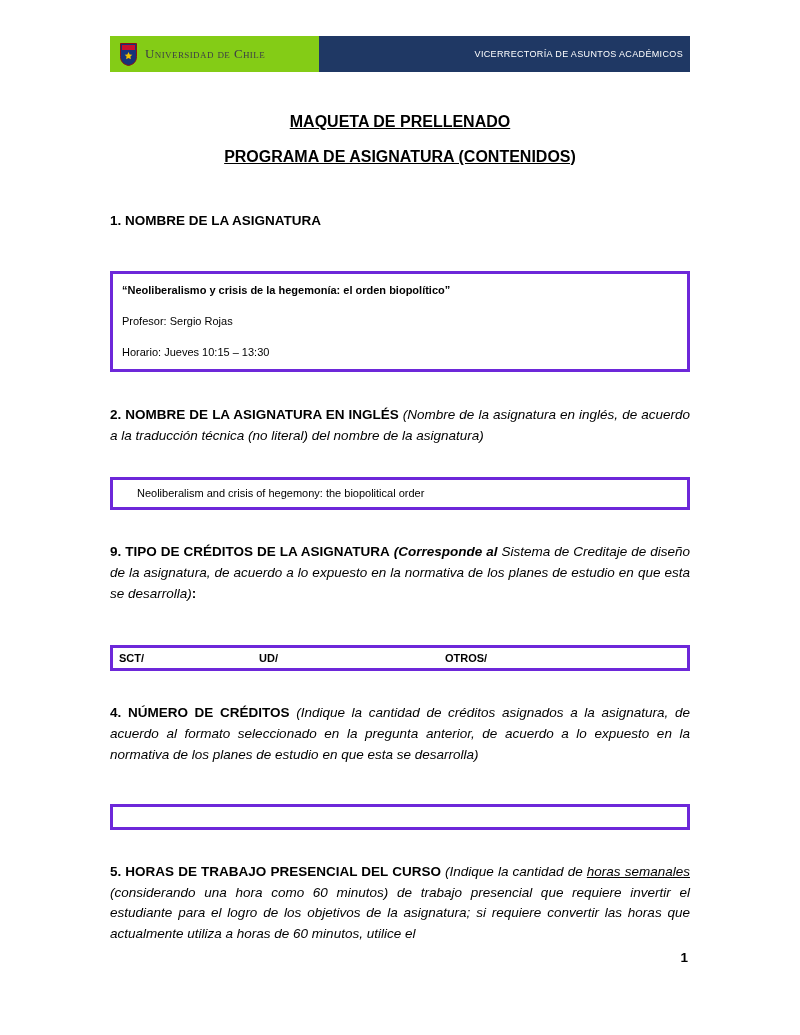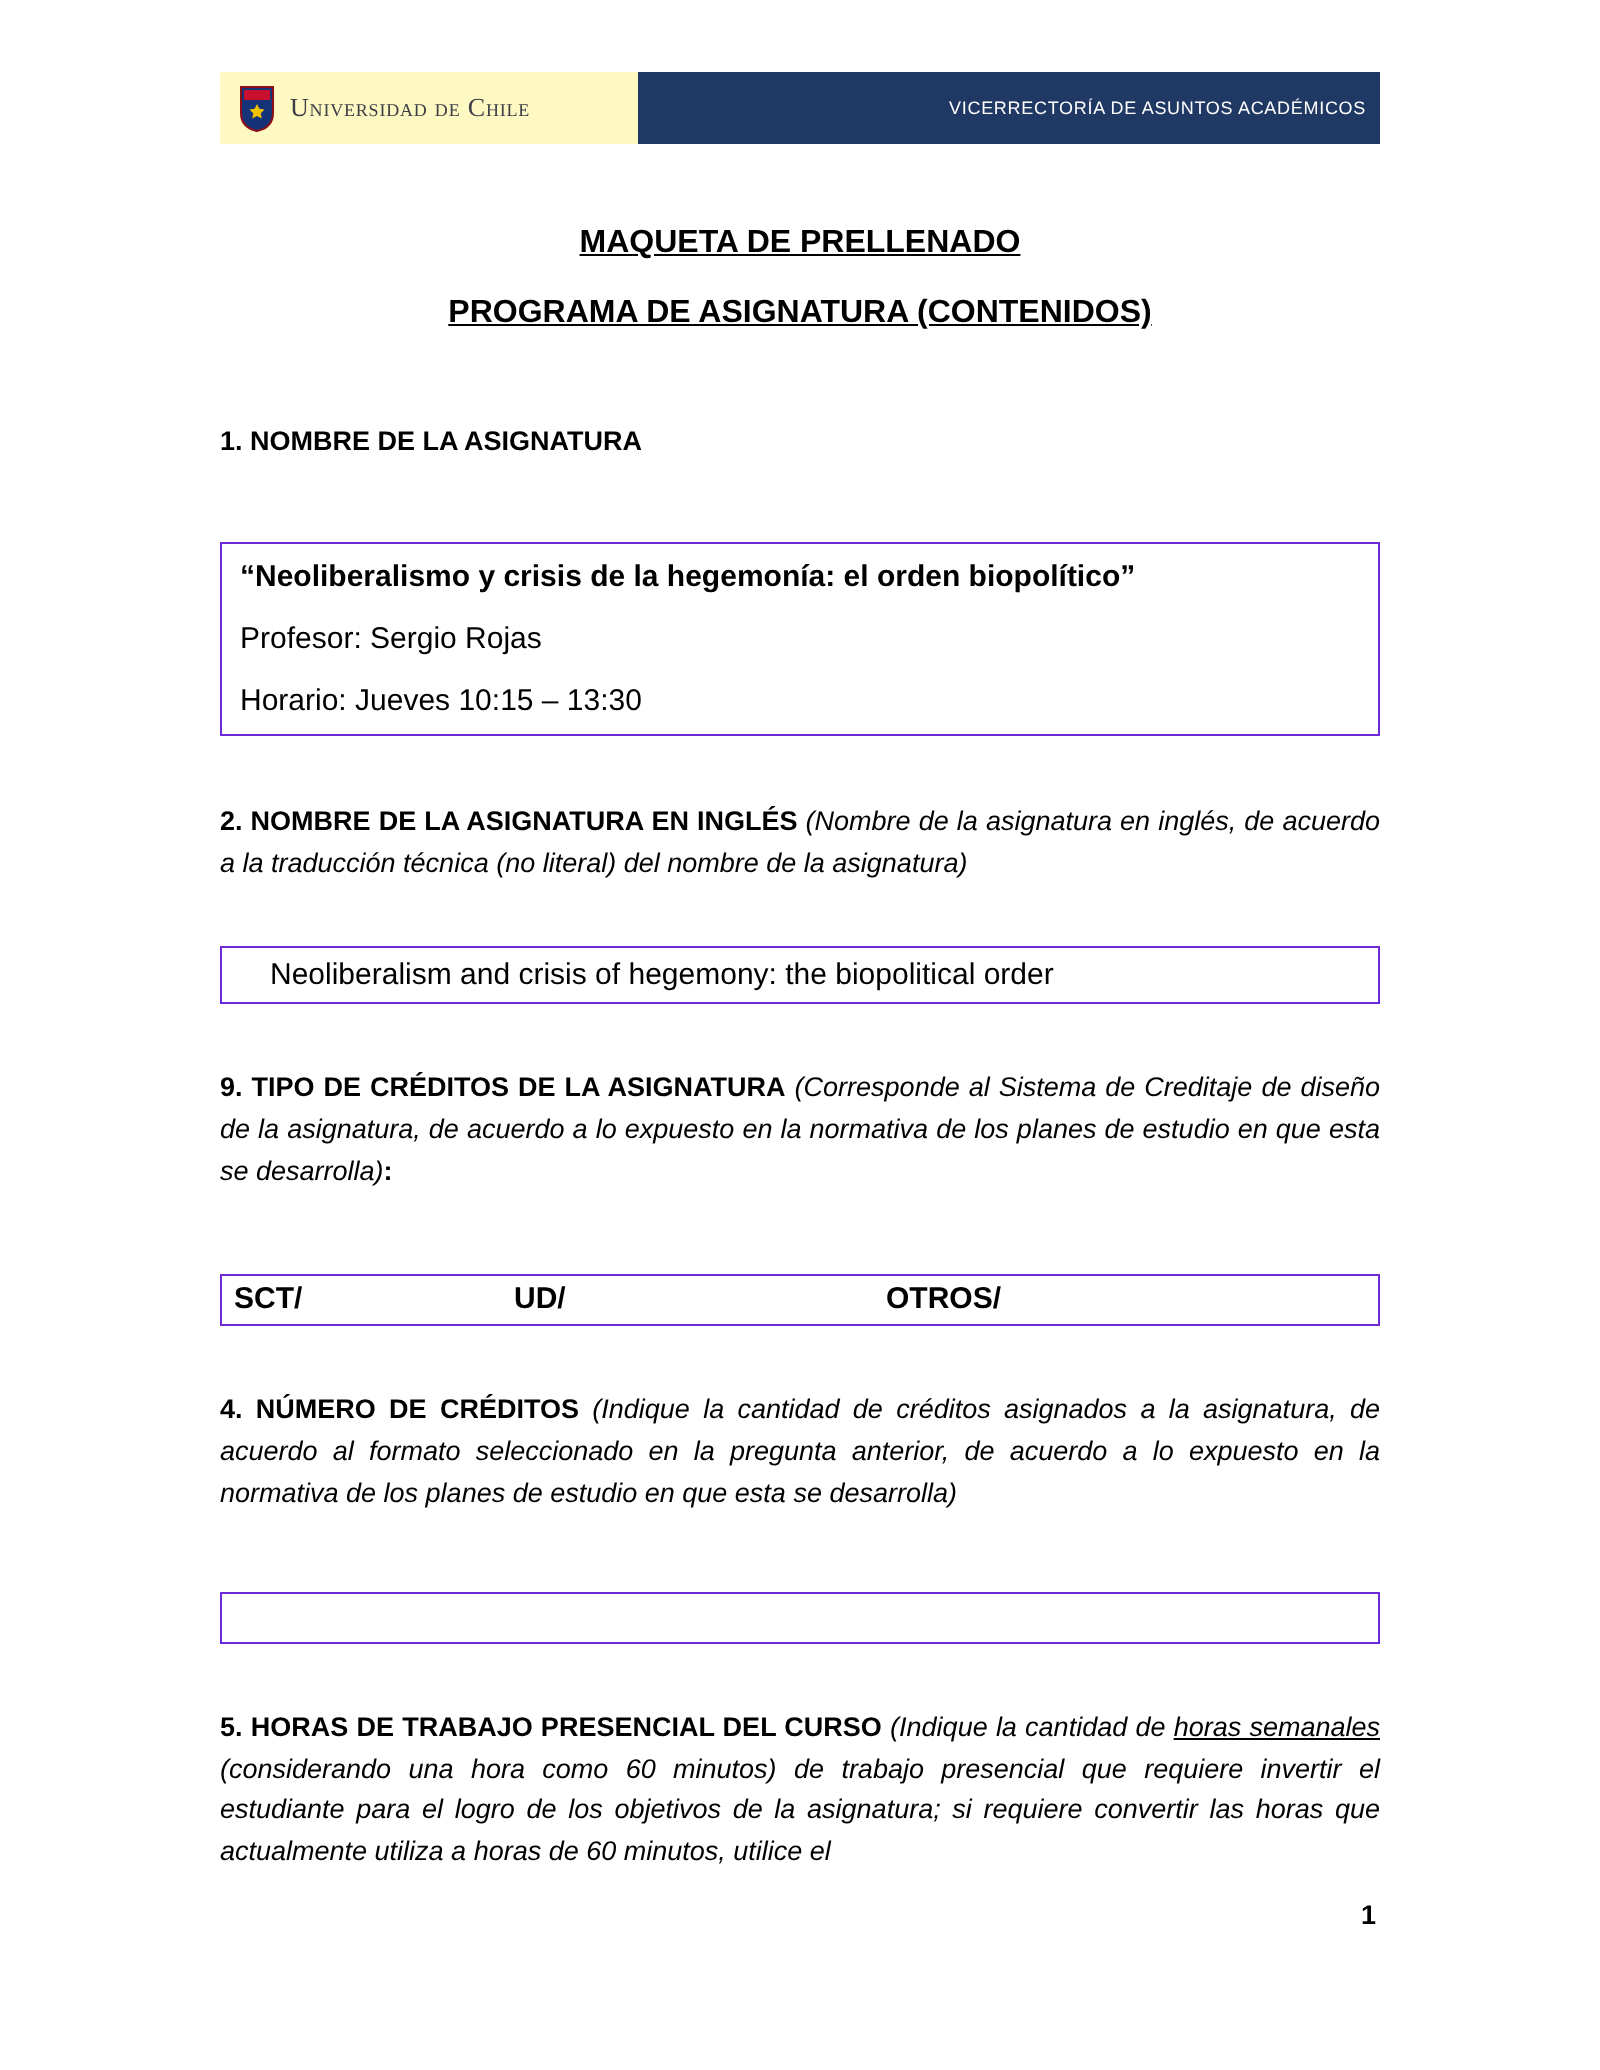--- a/index.html
+++ b/index.html
@@ -18,21 +18,21 @@
   }
 
   
   .header-bar {
     display: flex;
     height: 36px;
     background: #1f3864;
     align-items: stretch;
   }
   .logo-box {
-    background: #fef9c3;
+    background: #84cc16;
     width: 209px;
     display: flex;
     align-items: center;
     gap: 8px;
     padding: 3px 10px;
     flex-shrink: 0;
   }
   .crest { display: inline-flex; align-items: center; }
   .uni-name {
     font-family: "Liberation Serif", serif;
@@ -76,27 +76,27 @@
     line-height: 1.5;
   }
   .sec-para {
     margin-top: 32px;
     font-size: 13.5px;
     line-height: 1.55;
     text-align: justify;
   }
   .sec-para b { font-weight: bold; font-style: normal; }
   .sec-para i { font-style: italic; }
-  .sec-para .bi { font-weight: normal; font-style: italic; margin-top: 28px; }
+  .sec-para .bi { font-weight: bold; font-style: italic; margin-top: 28px; }
   .underline { text-decoration: underline; }
 
   
   .box {
-    border: 1px solid #6d28d9;
-    font-size: 15px;
+    border: 3px solid #6d28d9;
+    font-size: 11px;
   }
   .box1 { margin-top: 40px; padding: 7px 9px; }
   .box1 p { line-height: 19px; }
   .box1 p + p { margin-top: 12px; }
   .box1 .bold { font-weight: bold; }
 
   .box-line { margin-top: 30px; padding: 4px 24px; min-height: 27px; }
   .box-line p { line-height: 19px; }
 
   .box-credits {

